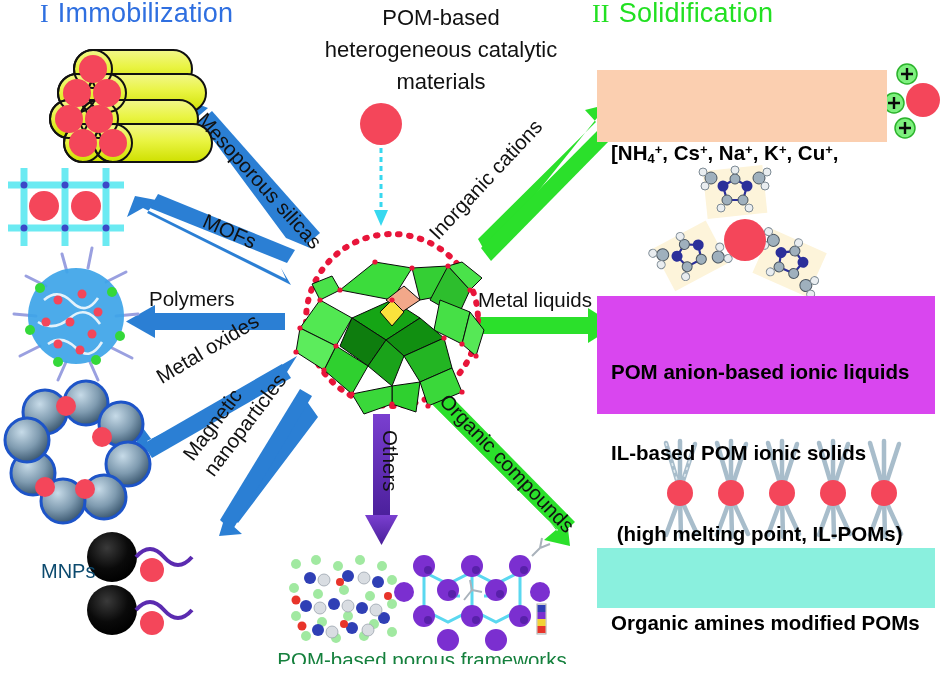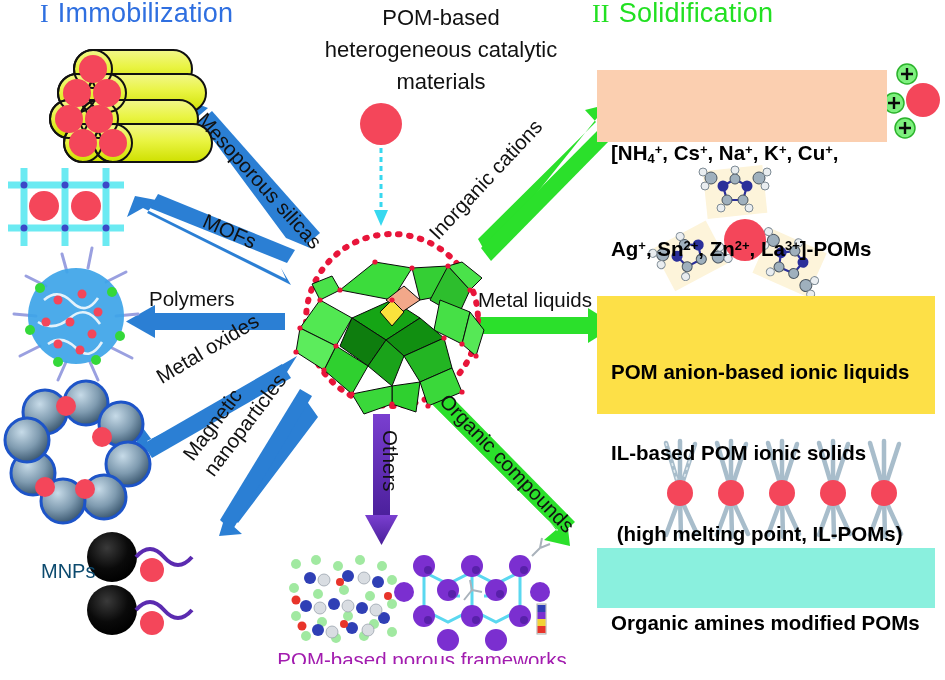--- a/index.html
+++ b/index.html
@@ -11,21 +11,21 @@
   #hdr-right{left:592px;top:-2px;color:#22e022;}
   .roman{font-family:"Liberation Serif",serif;font-size:26px;padding-right:9px;}
   #center-title{left:296px;top:2px;width:290px;text-align:center;font-size:22px;line-height:32px;color:#111;}
   .label{font-size:20.5px;color:#111;white-space:nowrap;font-weight:400;}
   .box{box-sizing:border-box;padding:7px 12px 8px 14px;font-size:20.5px;line-height:26px;color:#000;font-weight:bold;white-space:pre;}
   #box-cations{left:597px;top:70px;width:290px;height:72px;background:#fbcfb0;font-weight:bold;line-height:29px;padding-top:7px;}
   #box-il{left:597px;top:296px;width:338px;height:118px;background:#e5a8cf;line-height:27px;padding-top:8px;}
   #box-amines{left:597px;top:548px;width:338px;height:60px;background:#8af0de;line-height:28px;padding-top:5px;}
   sub{font-size:13px;vertical-align:-3px;}
   sup{font-size:13px;vertical-align:6px;}
-  #caption-pf{left:262px;top:648px;width:320px;text-align:center;font-size:20.5px;color:#a21caf;}
+  #caption-pf{left:262px;top:648px;width:320px;text-align:center;font-size:20.5px;color:#15803d;}
   #mnps-label{left:41px;top:560px;font-size:20px;color:#0c4a6e;}
   svg.layer{position:absolute;left:0;top:0;width:945px;height:680px;pointer-events:none;}
   .rot{transform-origin:0 0;}
 </style>
 </head>
 <body>
 
 <div id="root">
 
   <svg class="layer" viewBox="0 0 945 680">
@@ -533,24 +533,23 @@
   <div class="abs label rot" style="left:177px;top:450px;width:190px;line-height:26px;white-space:normal;transform:rotate(-53deg);">Magnetic nanoparticles</div>
 
   <div class="abs label rot" style="left:424px;top:228px;transform:rotate(-47deg);">Inorganic cations</div>
   <div class="abs label" style="left:478px;top:288px;">Metal liquids</div>
   <div class="abs label rot" style="left:452px;top:389px;transform:rotate(46deg);">Organic compounds</div>
 
   <div class="abs label rot" style="left:402px;top:430px;transform:rotate(90deg);">Others</div>
 
   <div class="abs box" id="box-cations" style="background: rgb(251, 207, 176);">
     <div>[NH<sub>4</sub><sup>+</sup>, Cs<sup>+</sup>, Na<sup>+</sup>, K<sup>+</sup>, Cu<sup>+</sup>,</div>
-    <div>Ag<sup>+</sup>, Sn<sup>2+</sup>, Zn<sup>2+</sup>, La<sup>3+</sup>]-POMs</div>
   </div>
 
-  <div class="abs box" id="box-il" style="background: #fde047;">
+  <div class="abs box" id="box-il" style="background: #d946ef;">
     <div>POM anion-based ionic liquids</div>
     <div>IL-based POM ionic solids</div>
     <div> (high melting point, IL-POMs)</div>
   </div>
 
   <div class="abs box" id="box-amines" style="background: rgb(138, 240, 222);">
     <div>Organic amines modified POMs</div>
     
   </div>
 

